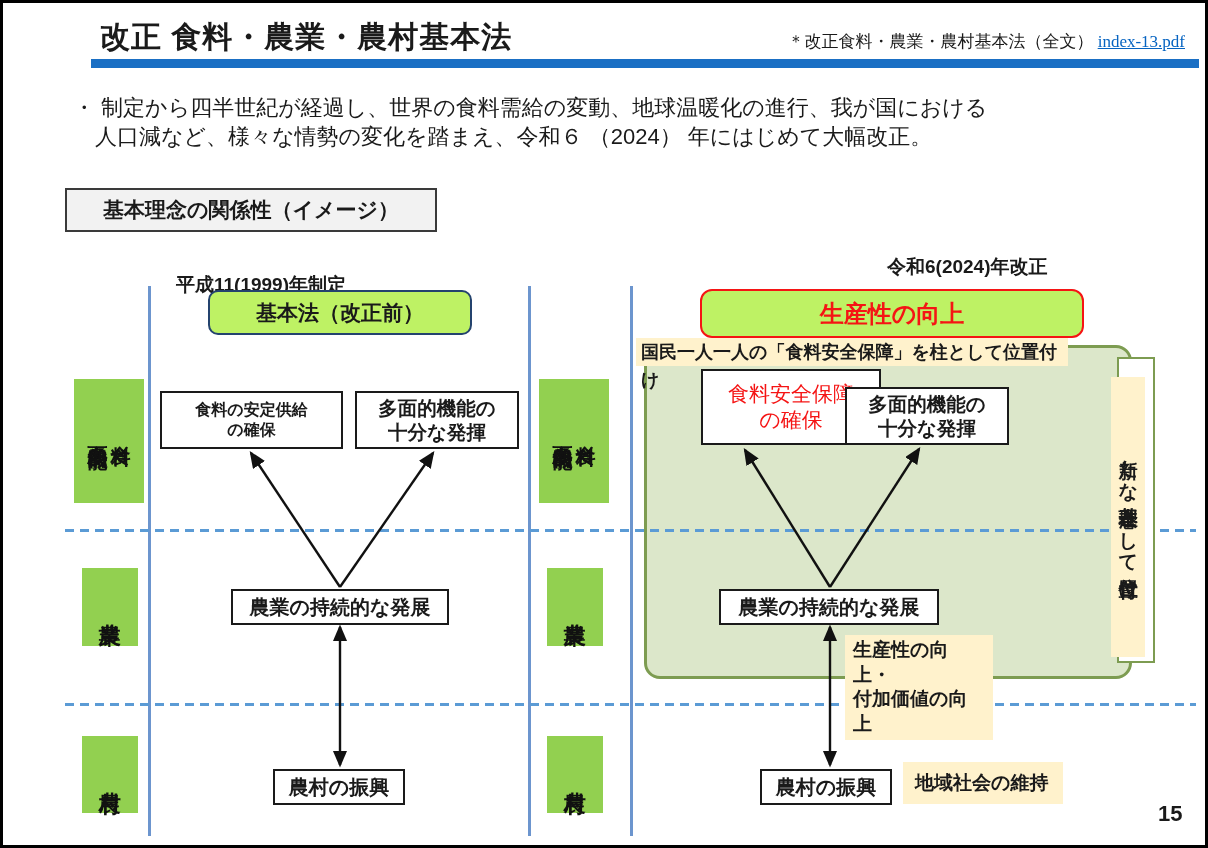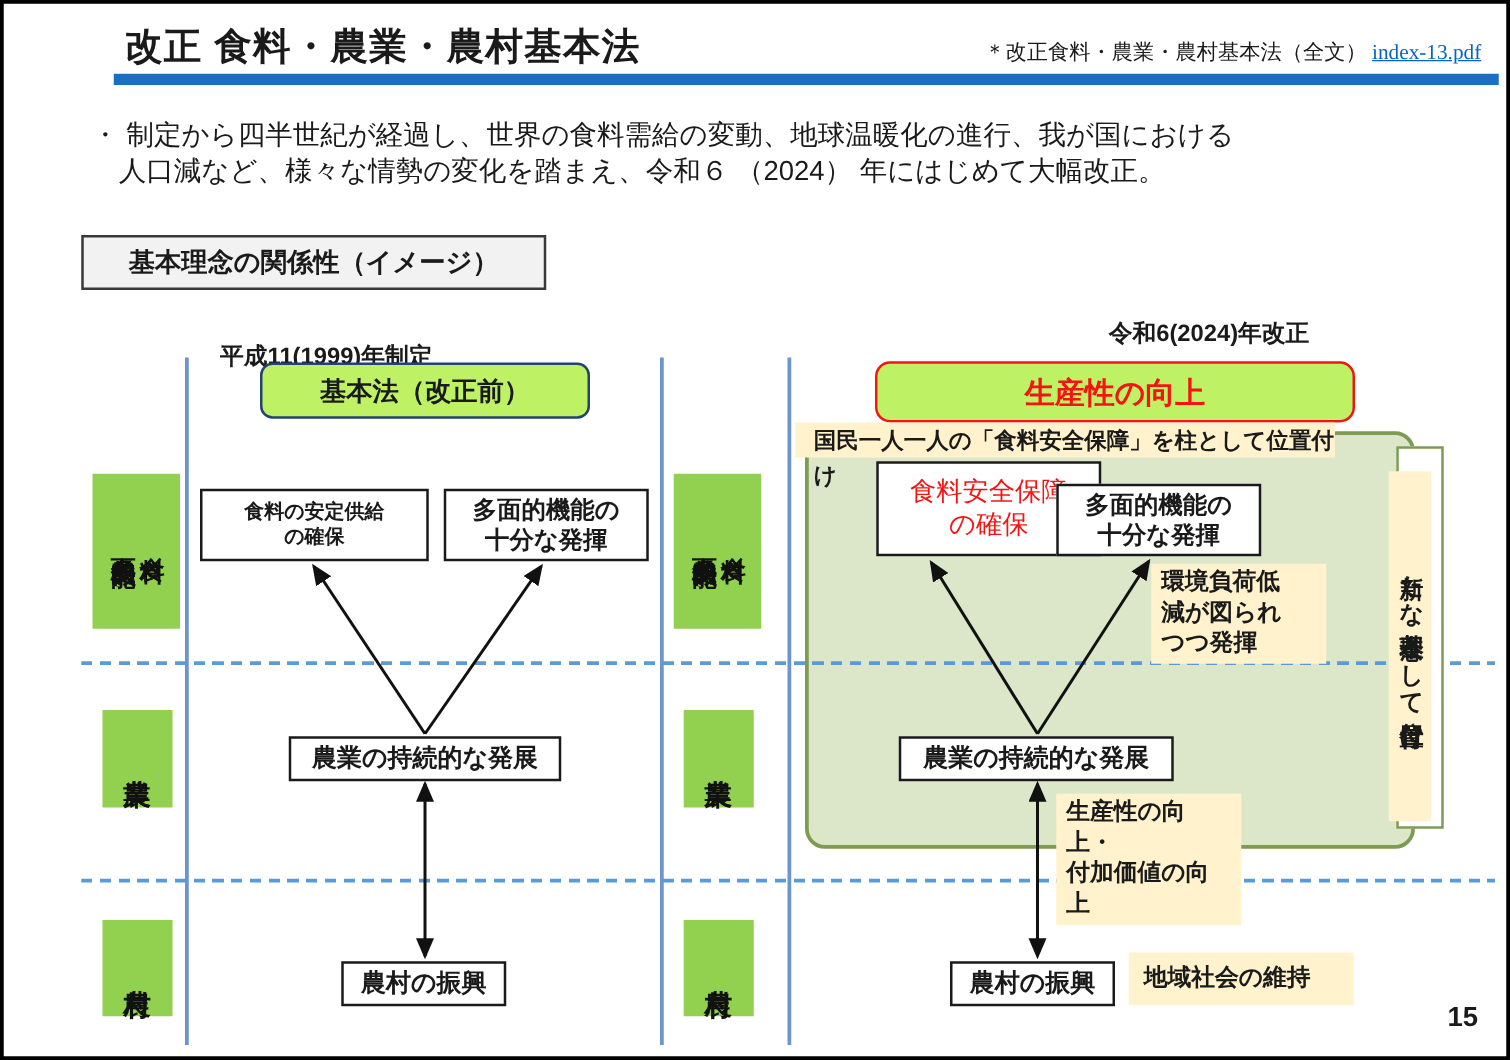--- a/index.html
+++ b/index.html
@@ -34,21 +34,21 @@
   .glabel{background:var(--label-green);color:#111;display:flex;align-items:center;justify-content:center;
     writing-mode:vertical-rl;text-orientation:upright;white-space:pre-line;font-weight:700;line-height:1.15;letter-spacing:1px;}
   .gl-food{width:70px;height:124px;font-size:20px;}
   .gl-small{width:56px;font-size:22px;}
   
   .dbox{background:#fff;border:2px solid #1a1a1a;display:flex;align-items:center;justify-content:center;
     text-align:center;white-space:pre-line;font-weight:600;line-height:1.25;box-sizing:border-box;}
   .red-text{color:var(--accent-red);font-weight:400;margin-left:48px;}
   
   .note{background:var(--note-yellow);font-weight:600;white-space:pre-line;line-height:1.3;box-sizing:border-box;}
-  .pillar{left:633px;top:335px;width:432px;height:28px;font-size:18px;line-height:28px;padding-left:15px;}
+  .pillar{left:633px;top:335px;width:432px;height:28px;font-size:18px;line-height:28px;padding-left:5px;}
   .vnote{writing-mode:vertical-rl;text-orientation:upright;display:flex;align-items:center;justify-content:center;letter-spacing:1px;}
   .envbox{left:1066px;top:354px;width:38px;height:306px;background:#fff;border:2px solid var(--panel-border);
     font-size:18px;box-sizing:border-box;}
   .newprinciple{left:1108px;top:374px;width:34px;height:280px;font-size:19px;font-weight:600;}
   
   svg.arrows{left:0;top:0;pointer-events:none;}
   
   .pagenum{left:1155px;top:798px;font-size:22px;font-weight:600;}
 </style>
 </head>
@@ -101,26 +101,23 @@
   <div class="abs dbox" style="left:228px;top:586px;width:218px;height:36px;font-size:20px;">農業の持続的な発展</div>
   <div class="abs dbox" style="left:270px;top:766px;width:132px;height:36px;font-size:20px;">農村の振興</div>
 
   <div class="abs dbox red-text" style="left: 650px; top: 366px; width: 180px; height: 76px; font-size: 21px; white-space: pre-line;">食料安全保障
 の確保</div>
   <div class="abs dbox" style="left: 842px; top: 384px; width: 164px; height: 58px; font-size: 19.5px; white-space: pre-line;">多面的機能の
 十分な発揮</div>
   <div class="abs dbox" style="left:716px;top:586px;width:220px;height:36px;font-size:20px;">農業の持続的な発展</div>
   <div class="abs dbox" style="left:757px;top:766px;width:132px;height:36px;font-size:20px;">農村の振興</div>
 
-  <div class="abs note" style="left: 918px; top: 448px; width: 140px; font-size: 19px; padding: 3px 8px; white-space: pre-line;">環境負荷低
-減が図られ
-つつ発揮</div>
   <div class="abs note" style="left: 842px; top: 632px; width: 148px; font-size: 19px; padding: 3px 8px; white-space: pre-line;">生産性の向上・
 付加価値の向上</div>
-  <div class="abs note" style="left:900px;top:759px;width:180px;height:42px;font-size:19px;line-height:42px;padding-left:12px;">地域社会の維持</div>
+  <div class="abs note" style="left:900px;top:759px;width:160px;height:42px;font-size:19px;line-height:42px;padding-left:12px;">地域社会の維持</div>
 
   <div class="abs vnote envbox red-text">環境と調和のとれた食料システムの確立</div>
   <div class="abs vnote note newprinciple">新たな基本理念として位置付け</div>
 
   <svg class="abs arrows" width="1208" height="848" viewBox="0 0 1208 848">
     <defs>
       <marker id="ah" markerWidth="8" markerHeight="7" refX="6" refY="3" orient="auto-start-reverse" markerUnits="strokeWidth">
         <path d="M0,0 L7,3 L0,6 z" fill="#111"></path>
       </marker>
     </defs>

